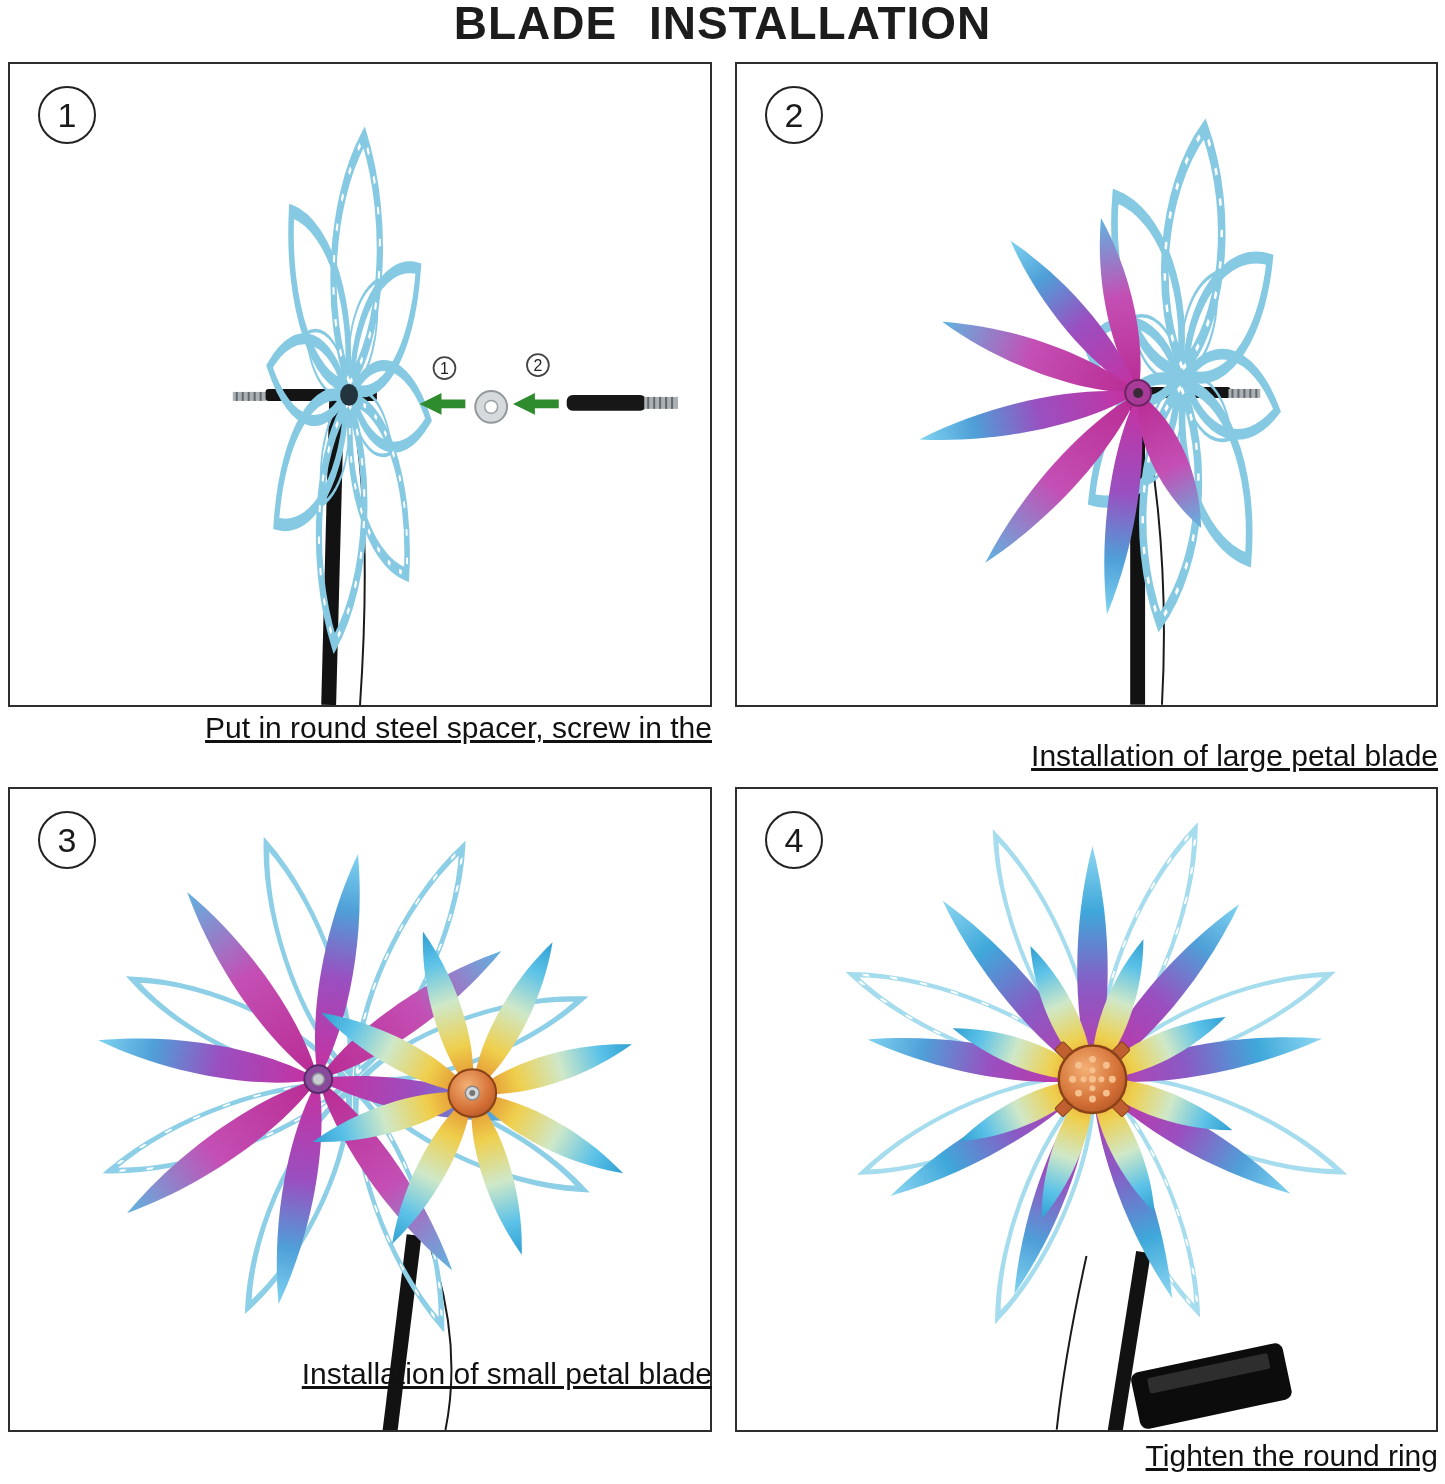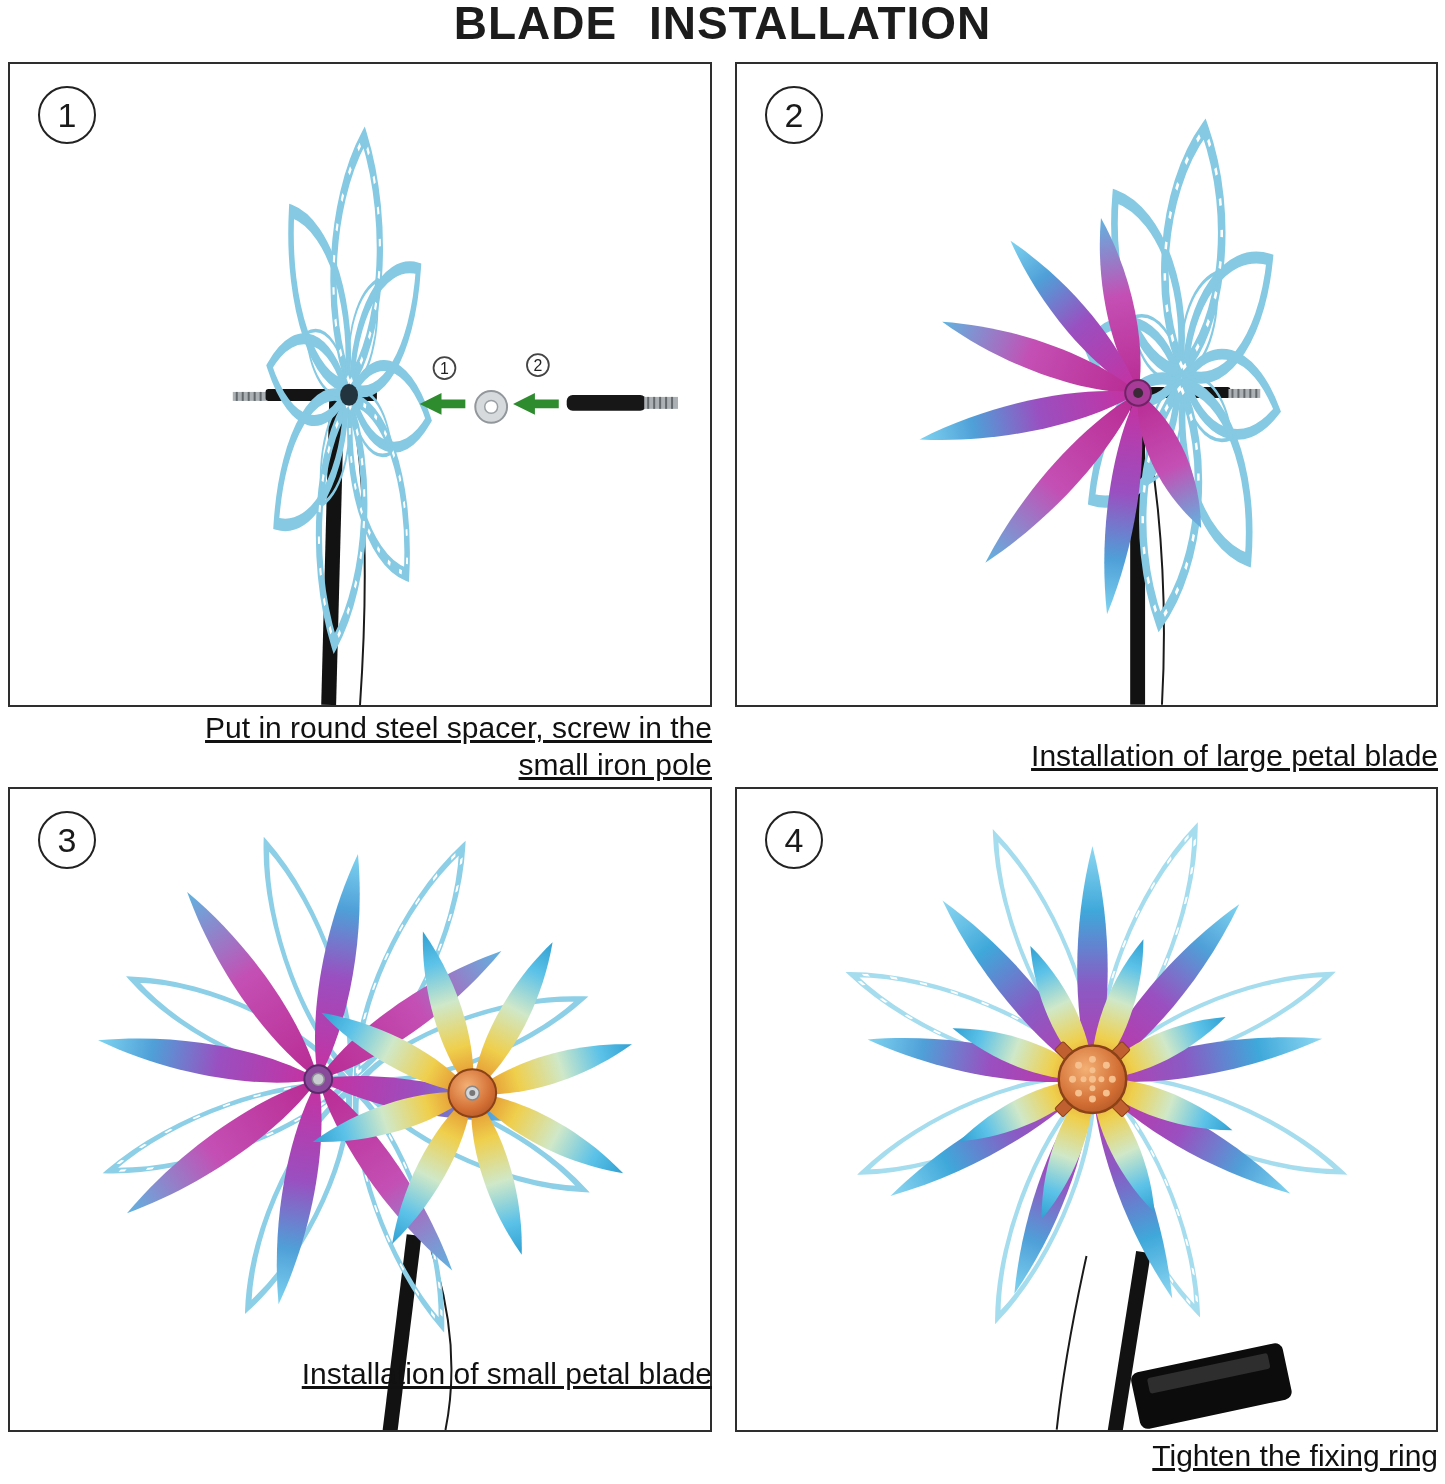--- a/index.html
+++ b/index.html
@@ -326,23 +326,22 @@
           <circle cx="0" cy="9" r="3"></circle>
         <circle cx="-9" cy="0" r="3"></circle>
           <circle cx="0" cy="0" r="3.5"></circle>
       </g>
     </g>
   </svg>
 </div>
 
 <div class="caption" id="cap1">
   <div>Put in round steel spacer, screw in the</div>
-  <div>small iron pole</div>
 </div>
 <div class="caption" id="cap2">
   <div>Installation of large petal blade</div>
 </div>
 <div class="caption" id="cap3">
   <div>Installation of small petal blade</div>
 </div>
 <div class="caption" id="cap4">
-  <div>Tighten the fixing ring</div>
+  <div>Tighten the round ring</div>
 </div>
 
 </body></html>

